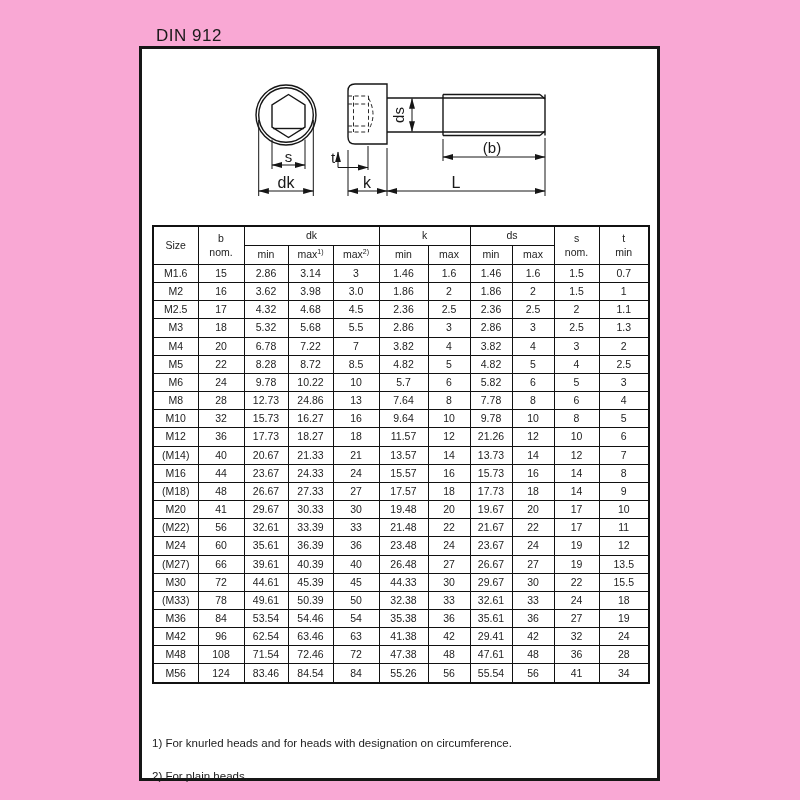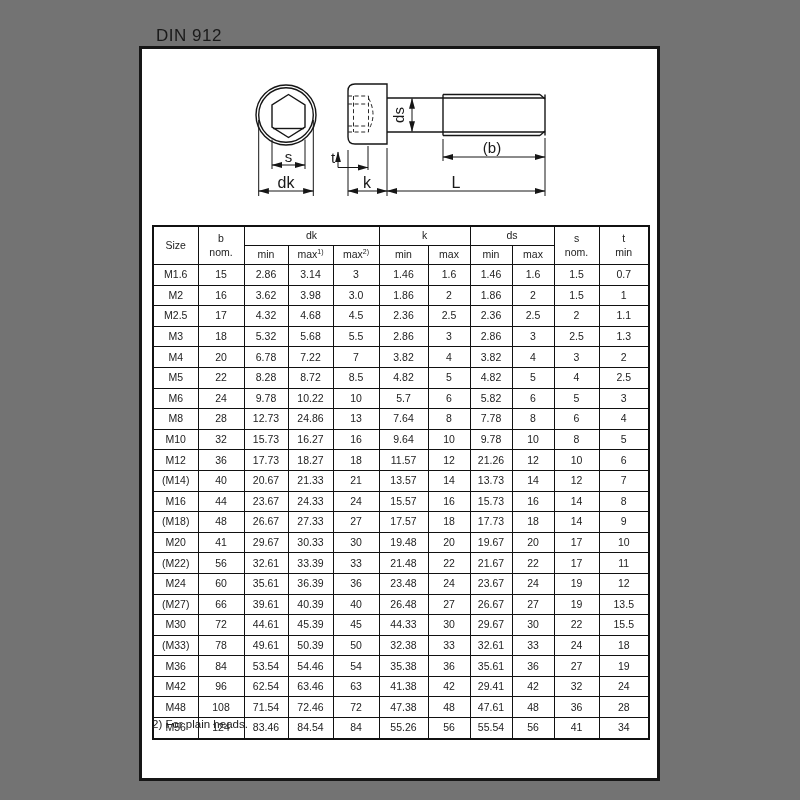--- a/index.html
+++ b/index.html
@@ -1,46 +1,46 @@
 <!DOCTYPE html>
 <html><head>
 <meta charset="utf-8">
 <style>
   html,body{margin:0;padding:0;background:#ffffff;}
   .page{
-    position:relative;width:800px;height:800px;background:#737373;overflow:hidden;
+    position:relative;width:800px;height:800px;background:#f9a8d4;overflow:hidden;
     font-family:"Liberation Sans","DejaVu Sans",sans-serif;color:#1a1a1a;
   }
   .doc-title{
     position:absolute;left:156px;top:26px;font-size:17px;letter-spacing:.5px;color:#1a1a1a;
   }
   .frame{
     position:absolute;left:139px;top:46px;width:521px;height:735px;
     border:3px solid #161616;box-sizing:border-box;background:#ffffff;
   }
   .drawing-svg{position:absolute;left:0;top:0;width:800px;height:800px;pointer-events:none;}
   .drawing-svg .ol{stroke:#161616;stroke-width:1.4;fill:none;}
   .drawing-svg .dim{stroke:#161616;stroke-width:1;fill:none;}
   .drawing-svg .hid{stroke:#2a2a2a;stroke-width:1;fill:none;stroke-dasharray:4 2.6;}
   .drawing-svg text{fill:#1a1a1a;font-family:"Liberation Sans","DejaVu Sans",sans-serif;}
   .spec-table{
-    position:absolute;left:152px;top:225px;width:496px;height:515px;
+    position:absolute;left:152px;top:225px;width:496px;height:459px;
     border-collapse:collapse;table-layout:fixed;
     font-size:10.5px;color:#222;
   }
   .spec-table th,.spec-table td{
     border:1.5px solid #111;text-align:center;vertical-align:middle;
     padding:0;font-weight:normal;line-height:1.25;
   }
   .spec-table{border:2px solid #111;}
   .spec-table thead th{height:18px;}
   .spec-table sup{font-size:7px;vertical-align:super;line-height:0;}
   .footnote{position:absolute;left:152px;font-size:11.5px;color:#1c1c1c;}
   .fn1{top:737px;}
-  .fn2{top:718px;}
+  .fn2{top:770px;}
 </style>
 </head>
 <body>
 
 <div class="page">
 
   <div class="doc-title">DIN 912</div>
 
   <div class="frame"></div>
 
@@ -453,15 +453,16 @@
           <td>55.26</td>
           <td>56</td>
           <td>55.54</td>
           <td>56</td>
           <td>41</td>
           <td>34</td>
         </tr>
     </tbody>
   </table>
 
+  <div class="footnote fn1">1) For knurled heads and for heads with designation on circumference.</div>
   <div class="footnote fn2">2) For plain heads.</div>
 
 </div>
 
 </body></html>

